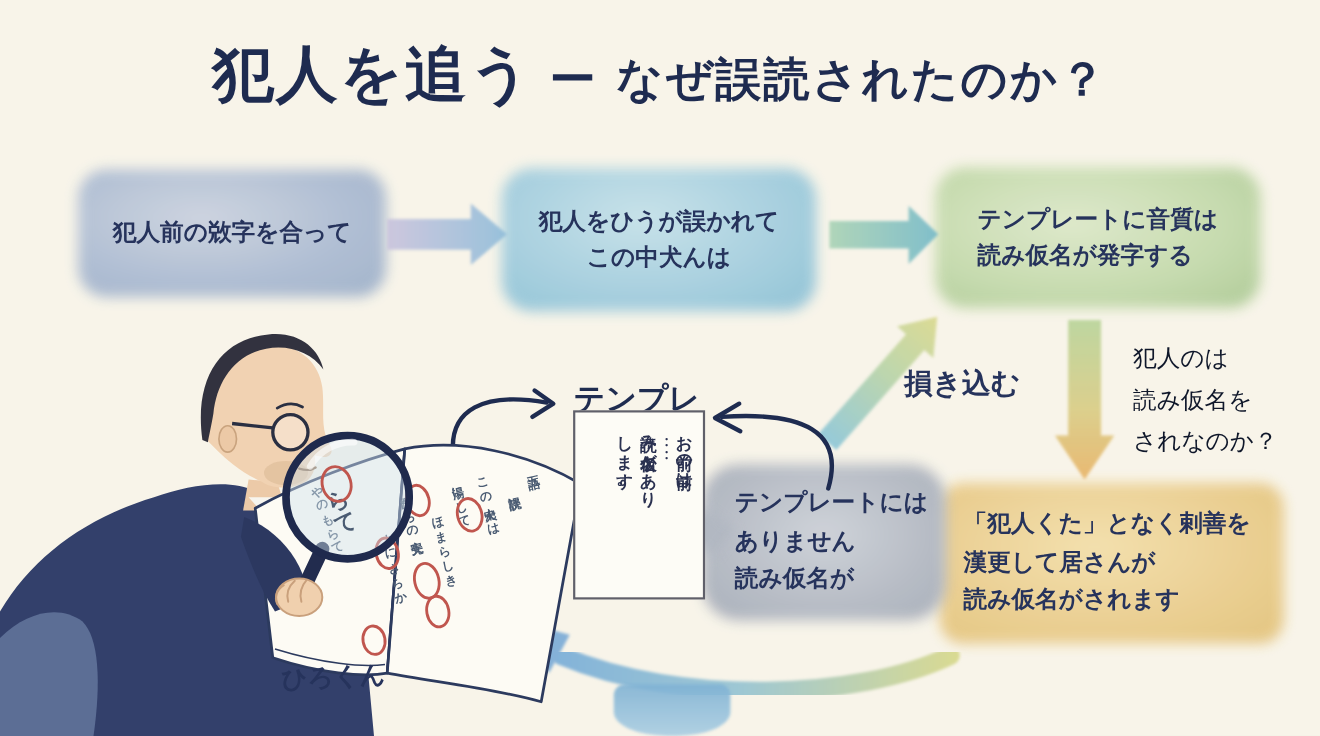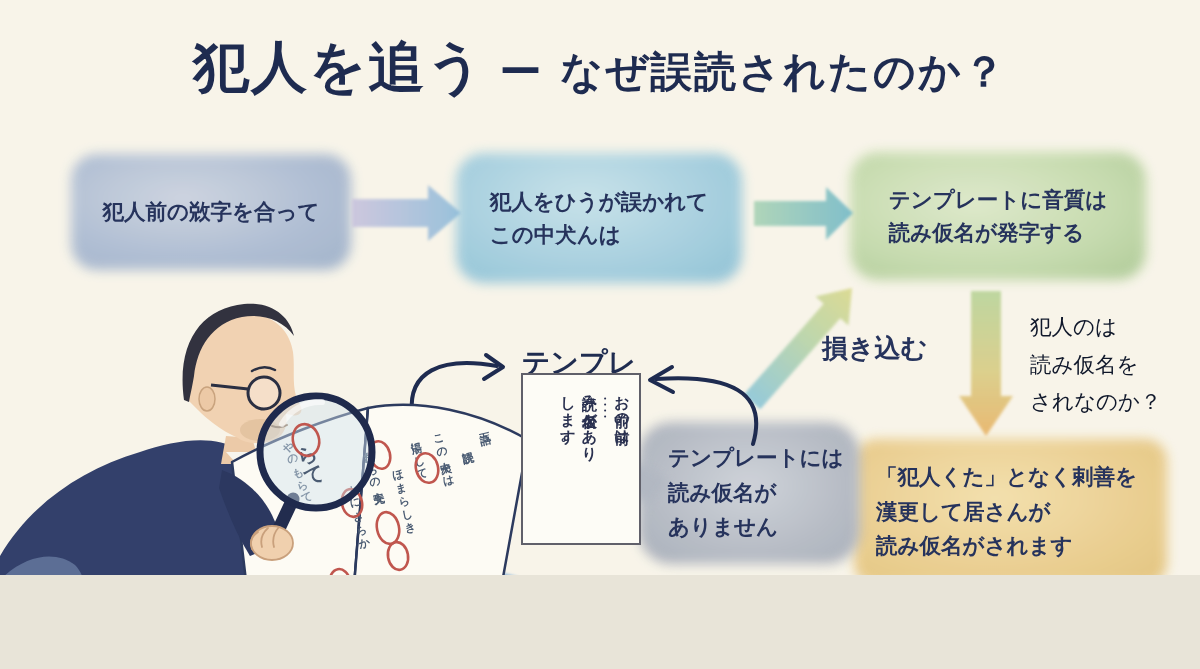--- a/index.html
+++ b/index.html
@@ -1,36 +1,36 @@
 <!DOCTYPE html>
 <html><head>
 <meta charset="utf-8">
 <style>
   html,body{margin:0;padding:0;background:#e8e4d8;}
   #canvas{
-    position:relative;width:1200px;height:575px;overflow:hidden;
+    position:relative;width:1200px;height:669px;overflow:hidden;
     background:#f8f4e9;
     font-family:"DejaVu Sans","Liberation Sans",sans-serif;
     color:#26335c;
   }
   .abs{position:absolute;}
   
   .title-wrap{top:30px;left:0;width:100%;text-align:center;color:#1e2b50;font-weight:bold;letter-spacing:2px;white-space:nowrap;}
   .title-main{font-size:56px;}
   .title-sub{font-size:42px;margin-left:14px;}
   
   .wbox{position:absolute;display:flex;align-items:center;justify-content:center;}
   .wash{position:absolute;inset:-4px;filter:blur(6px);opacity:.95;}
   .w1{background:radial-gradient(ellipse at 40% 38%,#ccd3e0 0%,#aebdd3 55%,#9db0c9 100%);border-radius:26px;}
   .w2{background:radial-gradient(ellipse at 45% 35%,#c6e1e9 0%,#a5cfdf 55%,#8cc0d5 100%);border-radius:28px;}
   .w3{background:radial-gradient(ellipse at 42% 40%,#dde9ca 0%,#c3d9ab 60%,#abc994 100%);border-radius:28px;}
   .w-yellow{background:radial-gradient(ellipse at 45% 40%,#f3dfab 0%,#eacd8d 60%,#e2c27b 100%);border-radius:22px;}
   .w-bubble{background:radial-gradient(ellipse at 50% 45%,#cdd1d8 0%,#b4bac4 60%,#a6acb8 100%);border-radius:34px;}
   .bubble-tail{position:absolute;left:-14px;top:42px;width:34px;height:30px;background:#b2b8c2;filter:blur(5px);transform:rotate(38deg);}
-  .btxt{position:relative;z-index:2;font-weight:bold;font-size:21.5px;line-height:1.55;text-align:left;}
+  .btxt{position:relative;z-index:2;font-weight:bold;font-size:21.5px;line-height:1.55;text-align:center;}
   .btxt.left{text-align:left;}
   
   .qnote{top:308px;left:1030px;font-size:21.5px;font-weight:normal;line-height:1.75;color:#0f172a;}
   .arrow-note{top:331px;left:822px;font-size:26px;font-weight:bold;color:#26335c;}
   .char-name{top:600px;left:256px;font-size:23px;font-weight:bold;color:#26335c;transform:rotate(-3deg);}
   
   .tpl-label{top:344px;left:512px;width:134px;text-align:center;font-size:28px;font-weight:bold;color:#1f2c50;}
   .tpl-box{
     top:373px;left:521px;width:120px;height:172px;box-sizing:border-box;
     background:#fdfcf6;border:2px solid #60606a;
@@ -92,22 +92,22 @@
       <div>漢更して居さんが</div>
       <div>読み仮名がされます</div>
     </div>
   </div>
 
   <div class="wbox" style="left:642px;top:426px;width:214px;height:134px;justify-content:flex-start;">
     <div class="wash w-bubble"></div>
     <div class="bubble-tail"></div>
     <div class="btxt left" style="padding-left:26px;line-height:1.6;">
       <div>テンプレートには</div>
+      <div>ありません</div>
       <div>読み仮名が</div>
-      <div>ありません</div>
     </div>
   </div>
 
   <svg class="overlay" viewBox="0 0 1200 669">
     <defs>
       <linearGradient id="g1" x1="0" y1="0" x2="1" y2="0">
         <stop offset="0" stop-color="#c9c3dd"></stop>
           <stop offset="1" stop-color="#8fbcd9"></stop>
       </linearGradient>
       <linearGradient id="g2" x1="0" y1="0" x2="1" y2="0">

